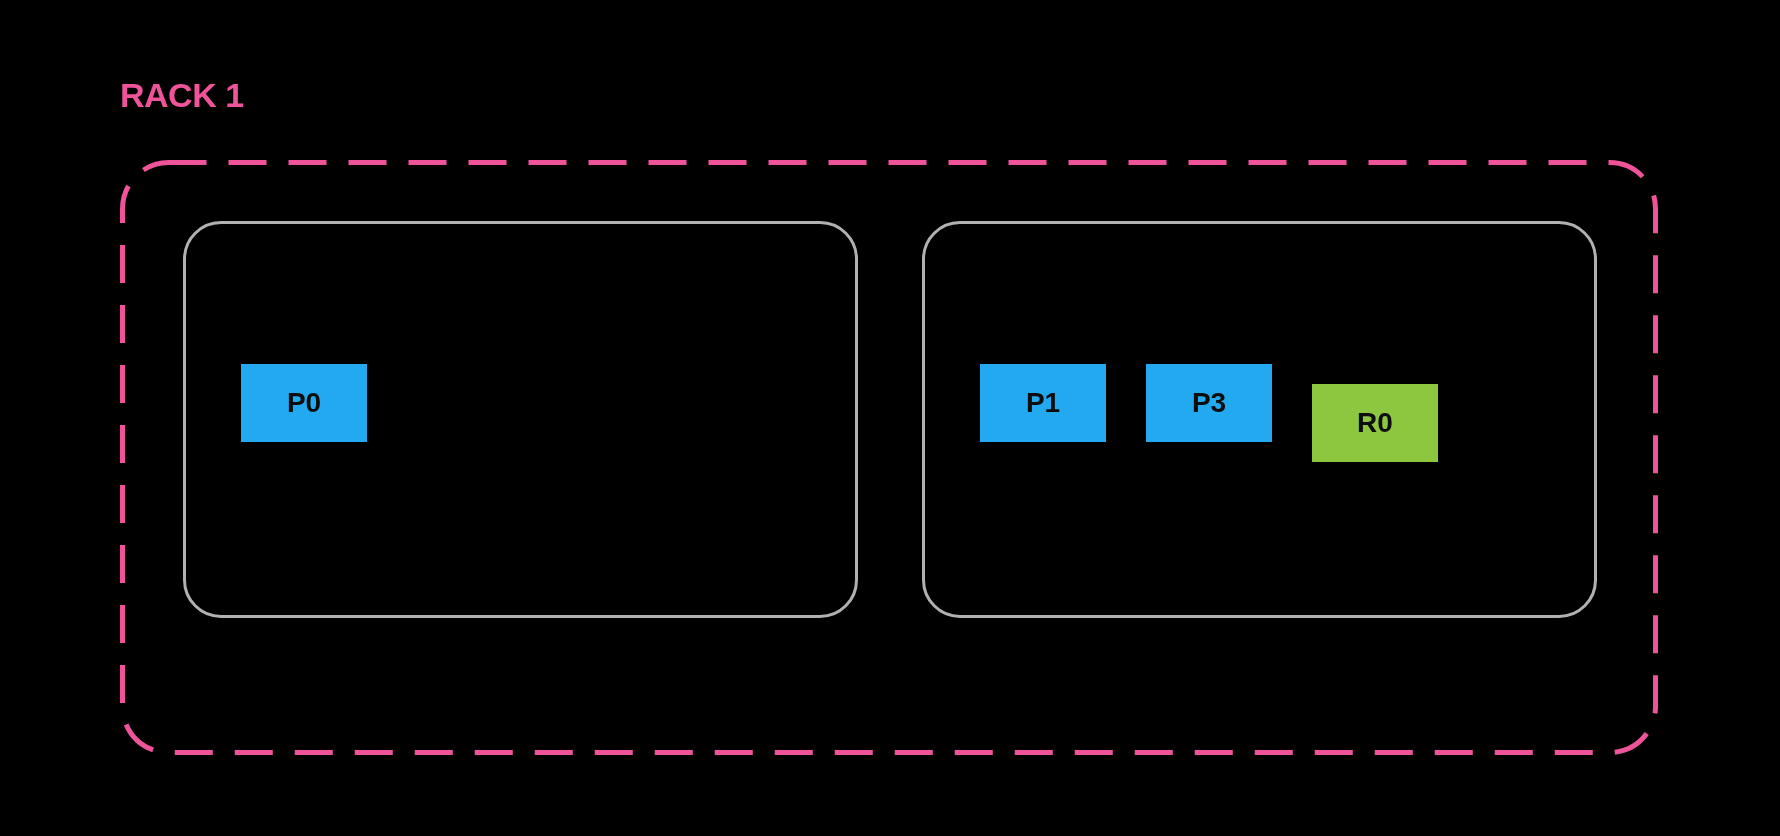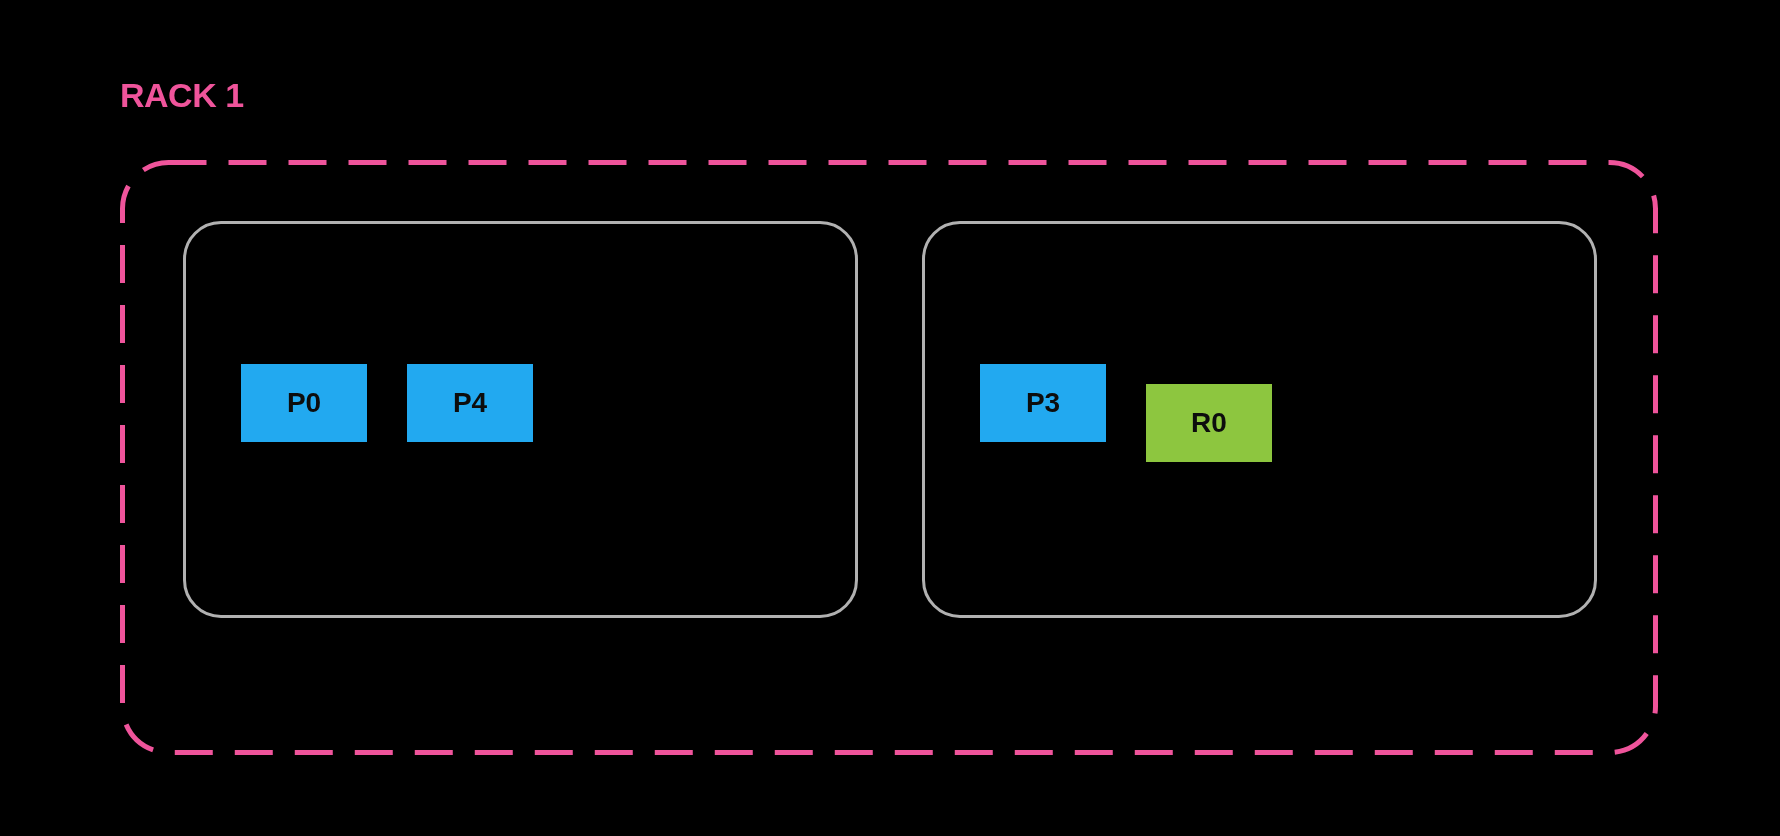--- a/index.html
+++ b/index.html
@@ -81,27 +81,27 @@
   <div class="rack-label">RACK 1</div>
 
   <svg class="rack-boundary" width="1780" height="836" aria-hidden="true">
     <rect x="122.5" y="162.5" width="1533" height="590" rx="46"></rect>
   </svg>
 
   <div class="node node-left">
     <div class="grid">
       <div class="row">
         <div class="slot" data-type="primary">P0</div>
-        <div class="slot" data-type="primary">P4</div>
       </div>
     </div>
   </div>
 
   <div class="node node-right">
     <div class="grid">
       <div class="row">
+        <div class="slot" data-type="primary">P1</div>
         <div class="slot" data-type="primary">P3</div>
         <div class="slot" data-type="replica">R0</div>
       </div>
     </div>
   </div>
 
 </div>
 
 </body></html>

